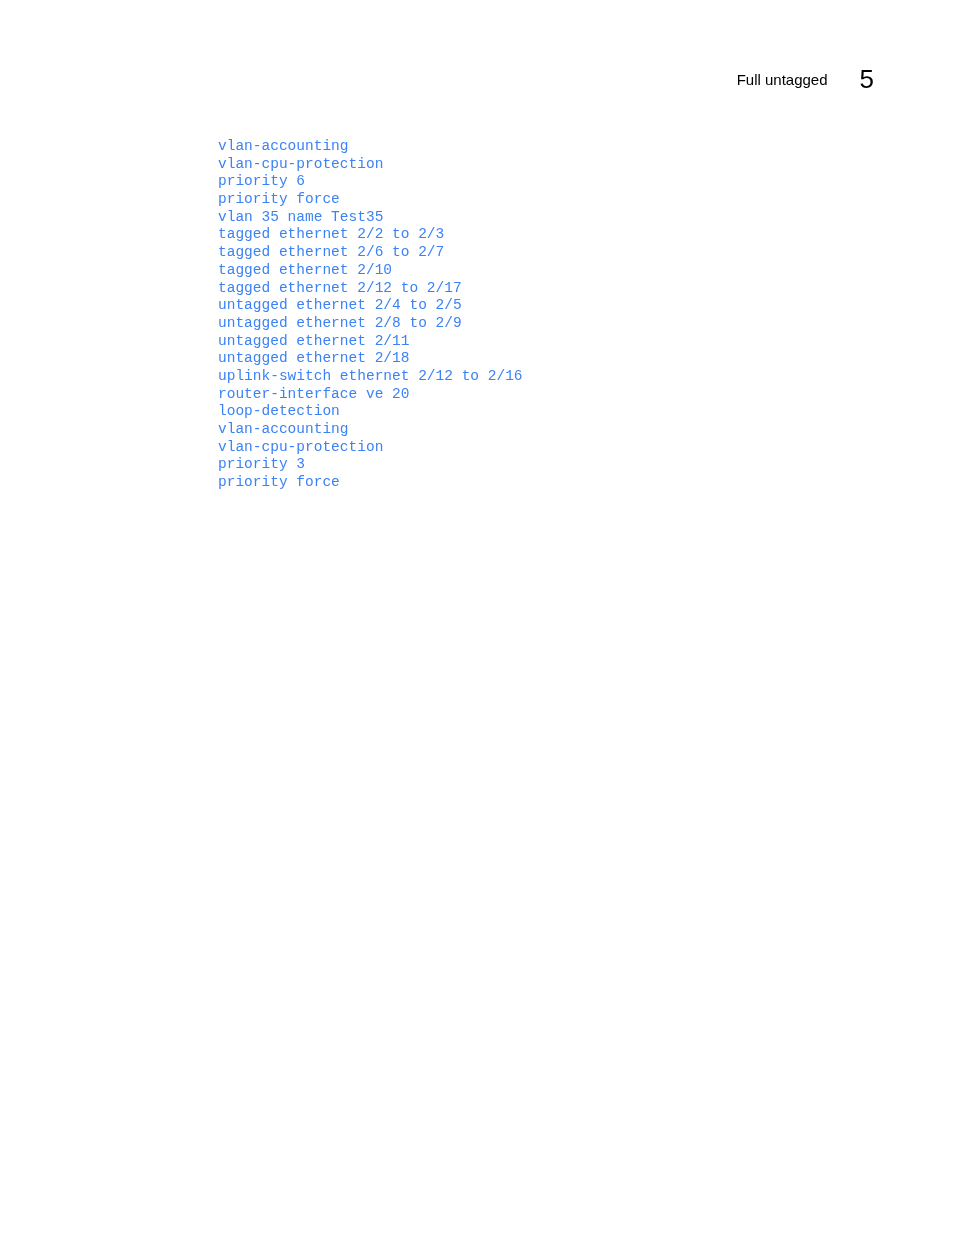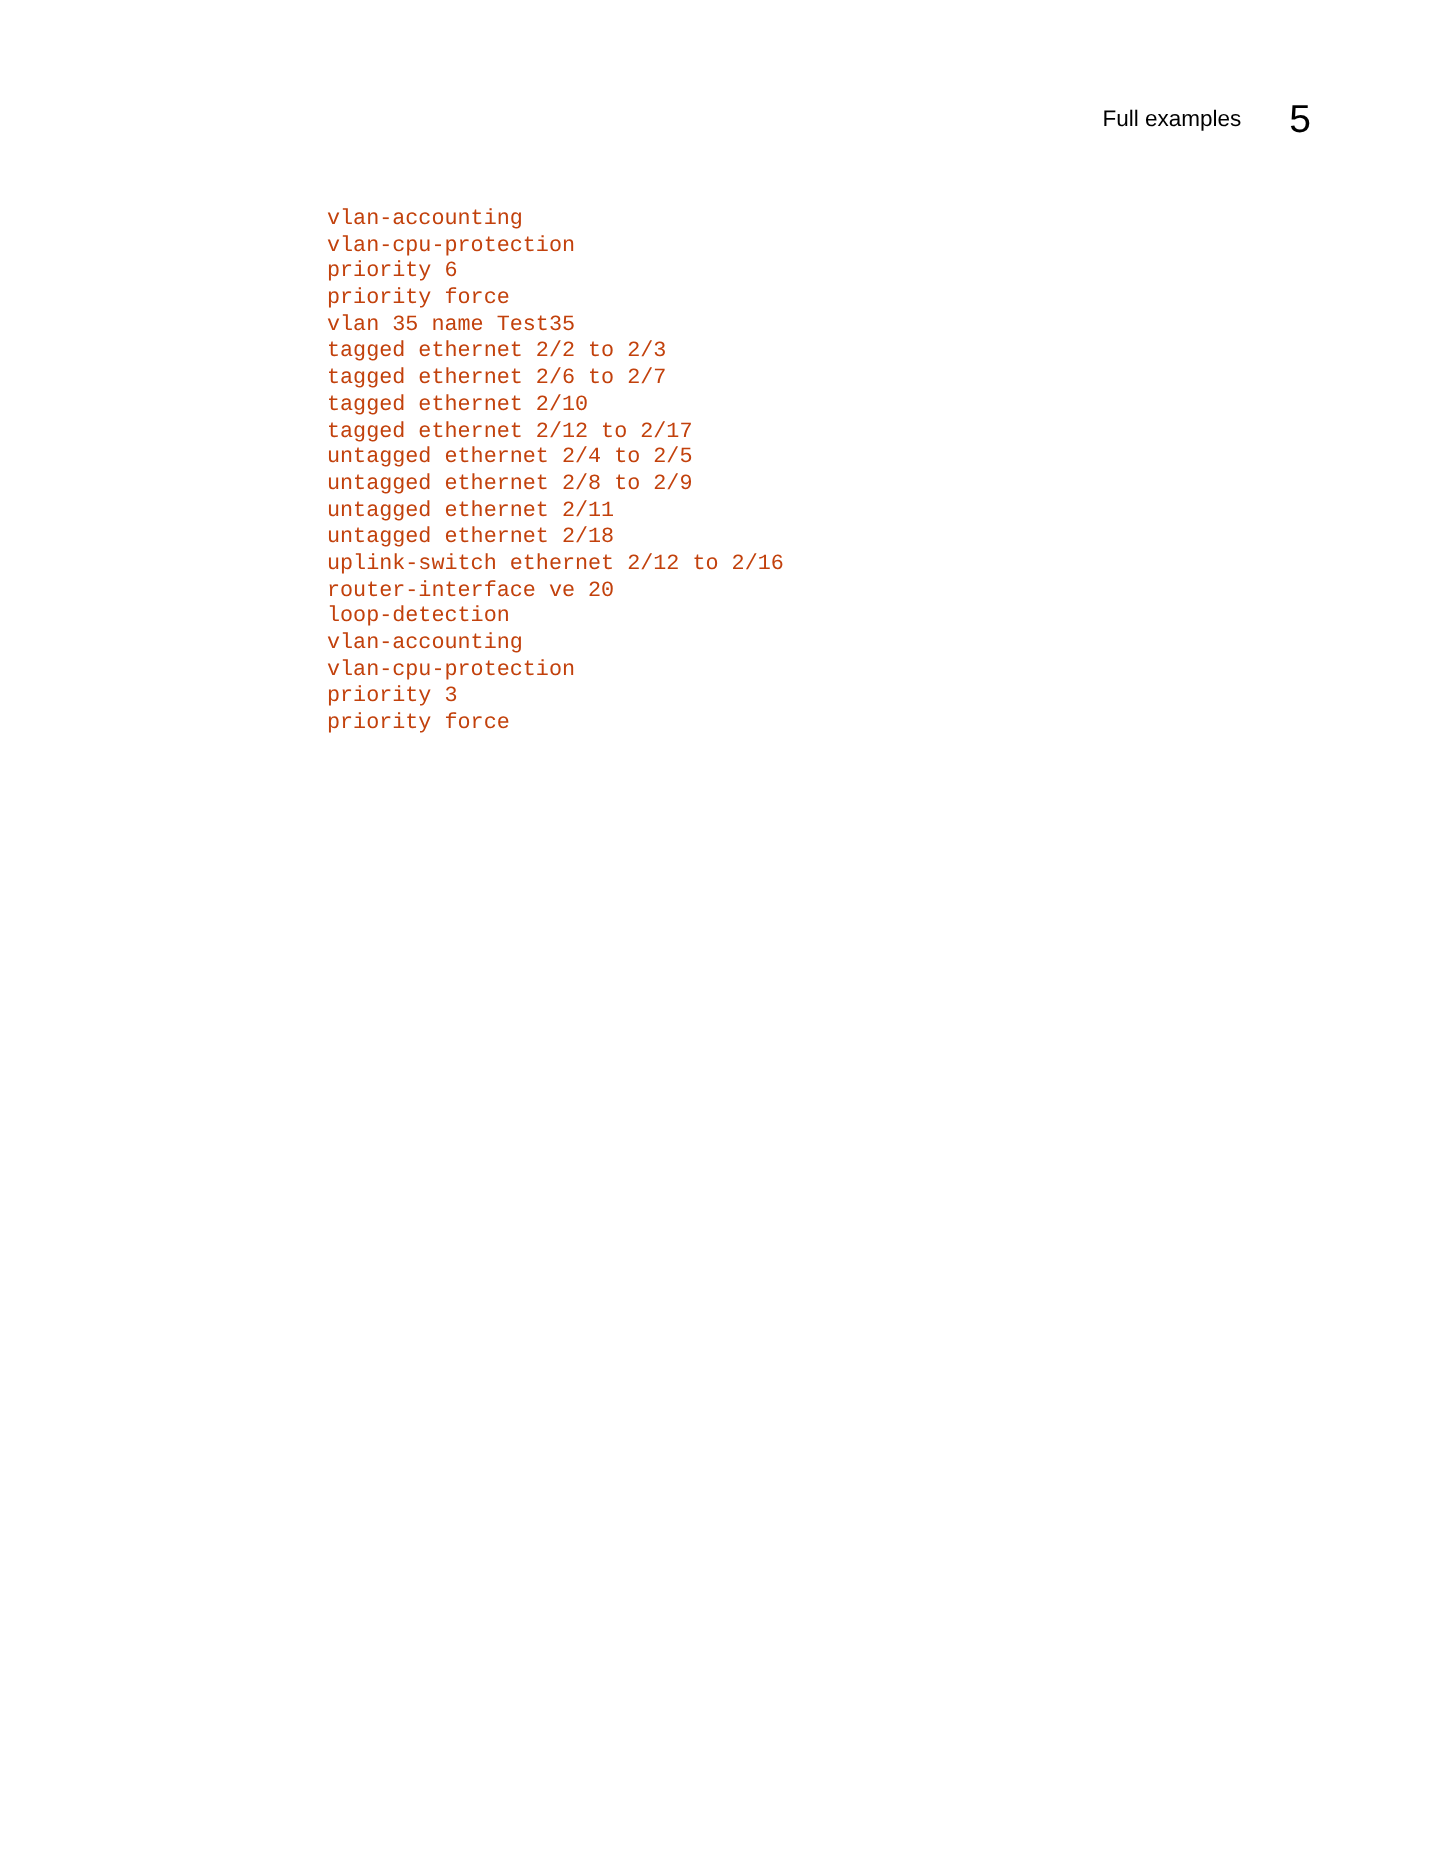--- a/index.html
+++ b/index.html
@@ -31,29 +31,29 @@
       color: #000;
       font-weight: normal;
     }
     .code-block {
       position: absolute;
       top: 138px;
       left: 218px;
       font-family: "Courier New", Courier, monospace;
       font-size: 14.5px;
       line-height: 1.22;
-      color: #c2410c;
+      color: #3b82f6;
       white-space: pre;
     }
   </style>
 </head>
 <body>
 
 <div class="header">
-  <span class="header-text">Full examples</span>
+  <span class="header-text">Full untagged</span>
   <span class="header-number">5</span>
 </div>
 
 <div class="code-block">vlan-accounting
 vlan-cpu-protection
 priority 6
 priority force
 vlan 35 name Test35
 tagged ethernet 2/2 to 2/3
 tagged ethernet 2/6 to 2/7

